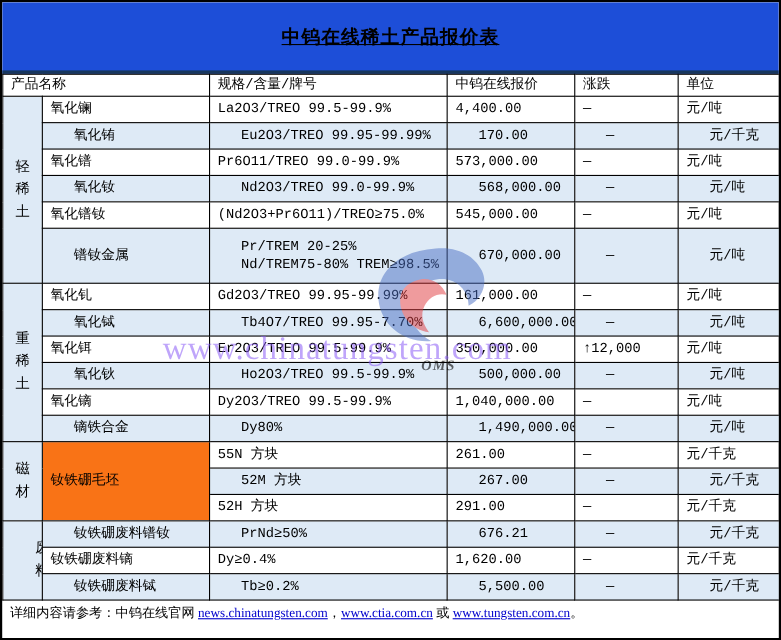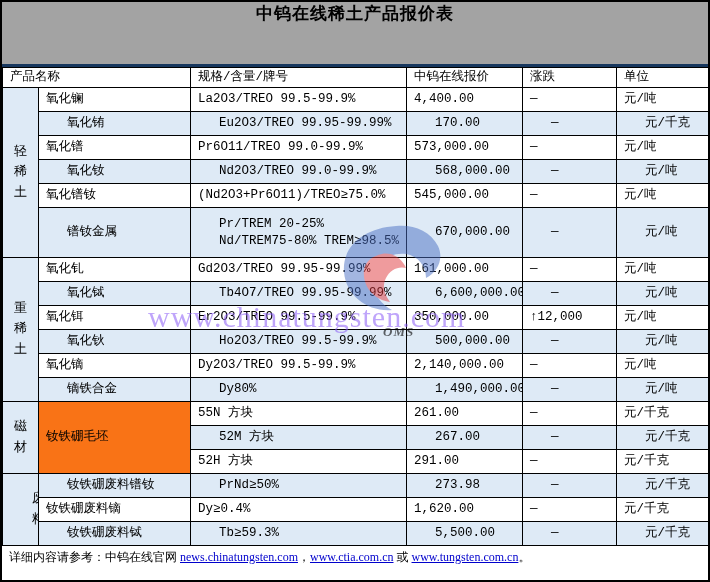--- a/index.html
+++ b/index.html
@@ -11,27 +11,28 @@
     position: relative;
     width: 710px;
     height: 582px;
     border: 2px solid #000;
     overflow: hidden;
     background: #fff;
   }
   
   .title-block {
     height: 65px;
-    background: #a3a3a3;
+    background: #1d4ed8;
     border-bottom: 3px solid #17375E;
     text-align: center;
     display: flex;
     flex-direction: column;
-    justify-content: space-between;
+    justify-content: center;
     gap: 7px;
+    text-decoration: underline;
   }
   .title-block .main-title {
     font-size: 17px;
     font-weight: bold;
     color: #000;
     letter-spacing: 1px;
   }
   .title-block .report-date {
     font-size: 13px;
     color: #000;
@@ -204,21 +205,21 @@
             <div class="cat-label">重稀土</div>
           </td>
       <td>氧化钆</td>
       <td>Gd2O3/TREO 99.95-99.99%</td>
       <td>161,000.00</td>
       <td>—</td>
       <td>元/吨</td>
     </tr>
     <tr class="alt">
       <td>氧化铽</td>
-      <td>Tb4O7/TREO 99.95-99.99%</td>
+      <td>Tb4O7/TREO 99.95-7.70%</td>
       <td>6,600,000.00</td>
       <td>—</td>
       <td>元/吨</td>
     </tr>
     <tr>
       <td>氧化铒</td>
       <td>Er2O3/TREO 99.5-99.9%</td>
       <td>350,000.00</td>
       <td>↑12,000</td>
       <td>元/吨</td>
@@ -226,21 +227,21 @@
     <tr class="alt">
       <td>氧化钬</td>
       <td>Ho2O3/TREO 99.5-99.9%</td>
       <td>500,000.00</td>
       <td>—</td>
       <td>元/吨</td>
     </tr>
     <tr>
       <td>氧化镝</td>
       <td>Dy2O3/TREO 99.5-99.9%</td>
-      <td>2,140,000.00</td>
+      <td>1,040,000.00</td>
       <td>—</td>
       <td>元/吨</td>
     </tr>
     <tr class="alt">
       <td>镝铁合金</td>
       <td>Dy80%</td>
       <td>1,490,000.00</td>
       <td>—</td>
       <td>元/吨</td>
     </tr>
@@ -267,34 +268,34 @@
       <td>—</td>
       <td>元/千克</td>
     </tr>
 
     <tr class="alt">
       <td class="cat" rowspan="3">
             <div class="cat-label">废料</div>
           </td>
       <td>钕铁硼废料镨钕</td>
       <td>PrNd≥50%</td>
-      <td>273.98</td>
+      <td>676.21</td>
       <td>—</td>
       <td>元/千克</td>
     </tr>
     <tr>
       <td>钕铁硼废料镝</td>
       <td>Dy≥0.4%</td>
       <td>1,620.00</td>
       <td>—</td>
       <td>元/千克</td>
     </tr>
     <tr class="alt">
       <td>钕铁硼废料铽</td>
-      <td>Tb≥59.3%</td>
+      <td>Tb≥0.2%</td>
       <td>5,500.00</td>
       <td>—</td>
       <td>元/千克</td>
     </tr>
   </tbody>
     </table>
 
   <div class="footer">
     <div><span>详细内容请参考：中钨在线官网 </span><a href="#">news.chinatungsten.com</a><span>，</span><a href="#">www.ctia.com.cn</a><span> 或 </span><a href="#">www.tungsten.com.cn</a><span>。</span></div>
   </div>

